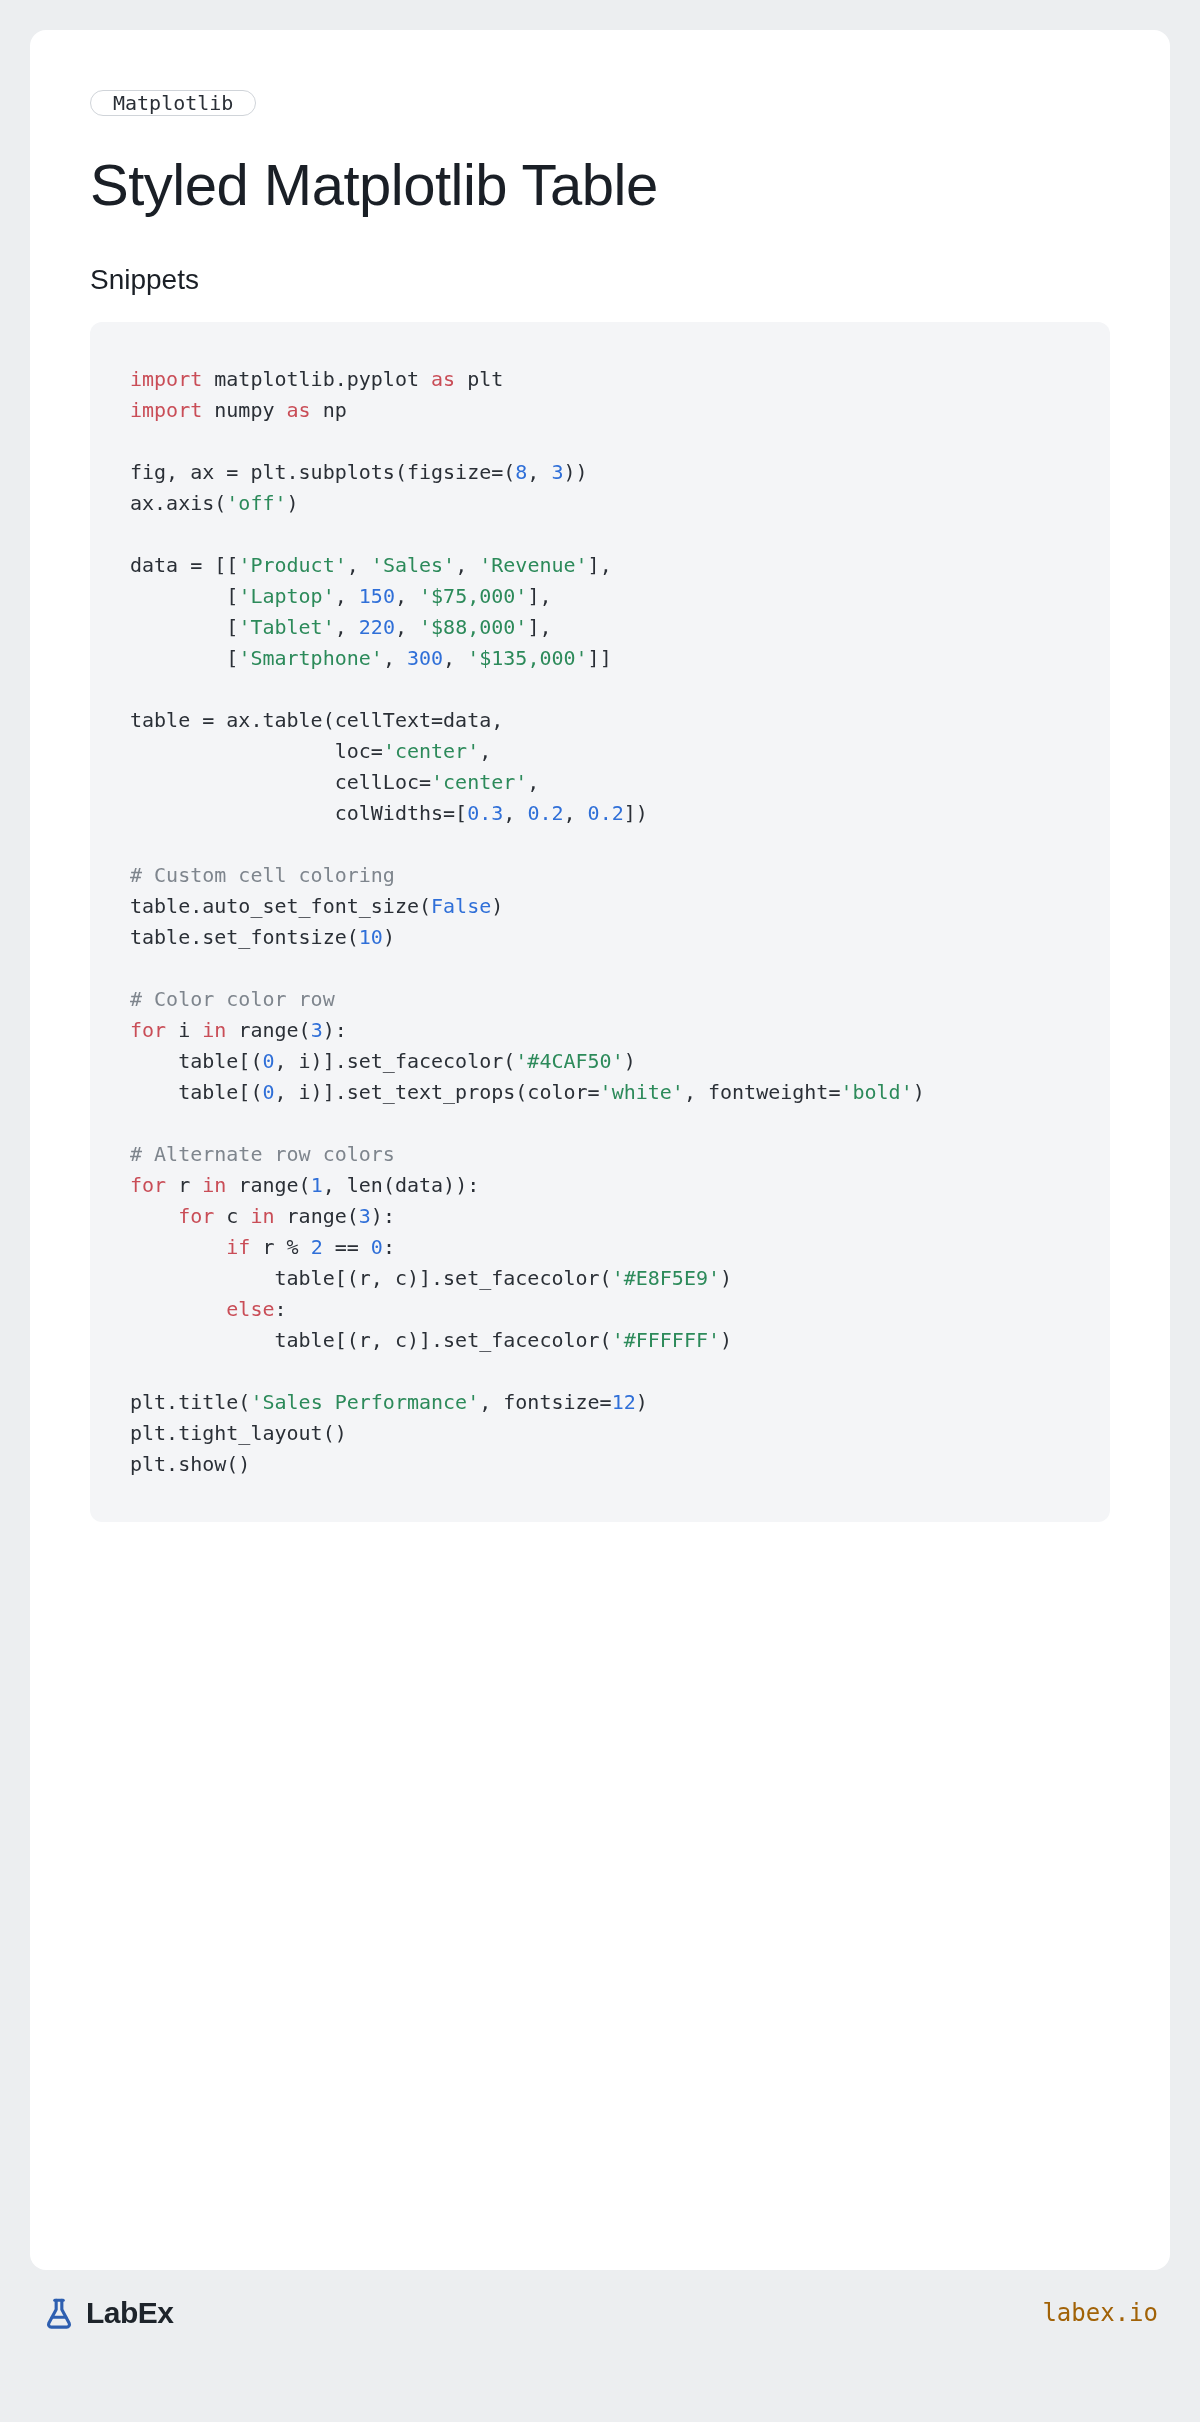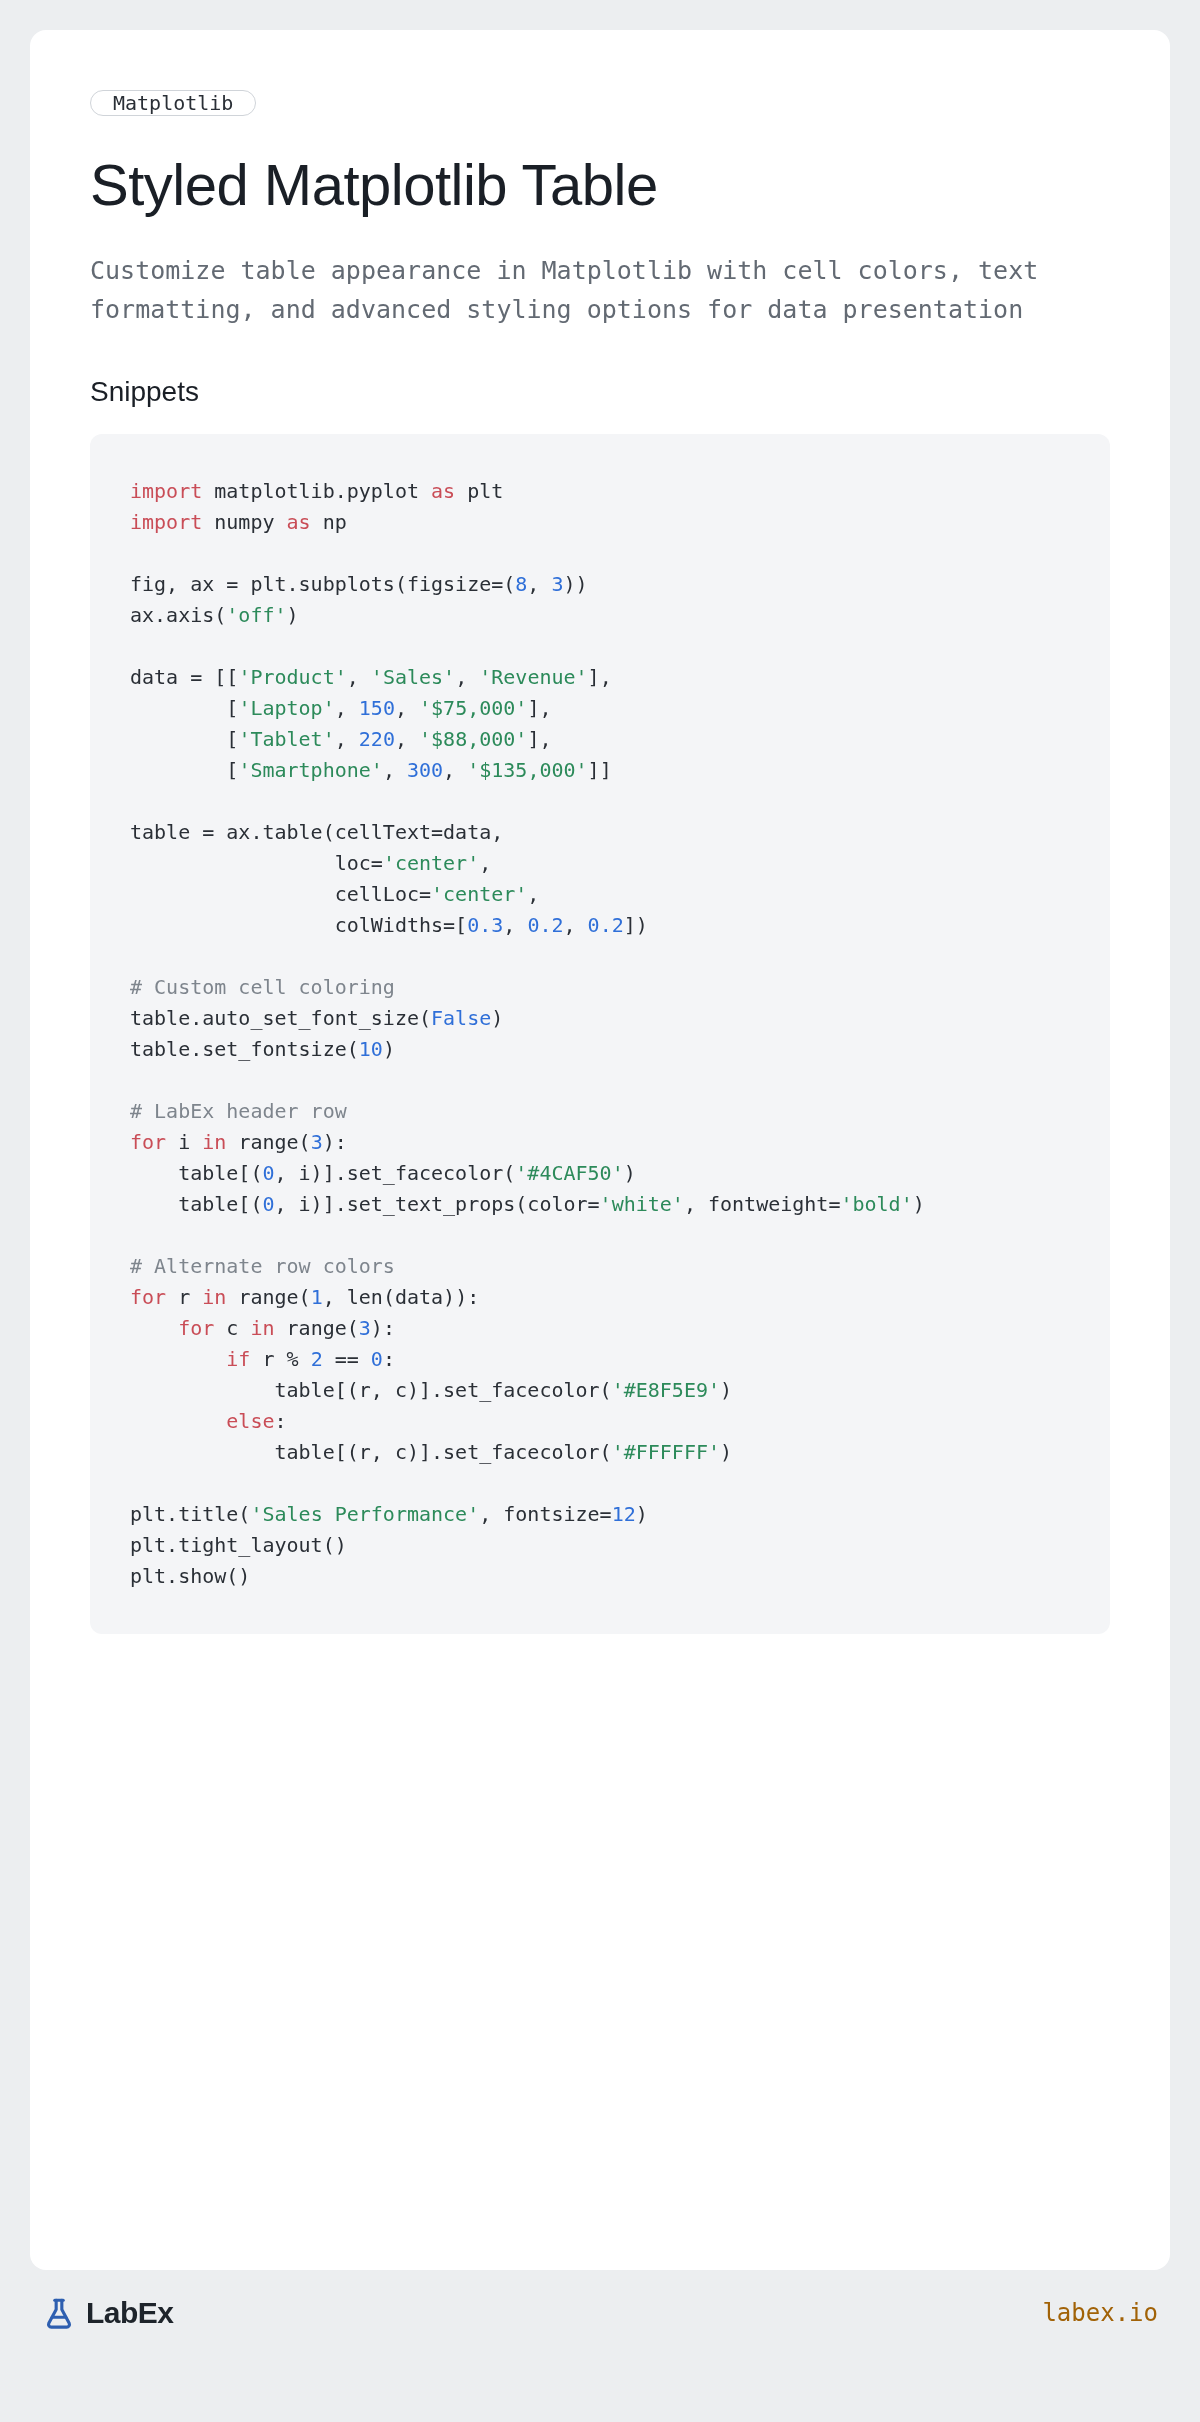--- a/index.html
+++ b/index.html
@@ -91,21 +91,20 @@
   </style>
 </head>
 <body>
 
 <div class="card">
 
   <span class="tag">Matplotlib</span>
 
   <h1 class="title">Styled Matplotlib Table</h1>
 
-  <p class="desc mono">Customize table appearance in Matplotlib with cell colors, text formatting, and advanced styling options for data presentation</p>
 
   <h2 class="section">Snippets</h2>
 
   <pre class="code"><span class="kw2">import</span><span> matplotlib.pyplot </span><span class="kw2">as</span><span> plt</span>
 <span class="kw2">import</span><span> numpy </span><span class="kw2">as</span><span> np</span>
 
 <span>fig, ax = plt.subplots(figsize=(</span><span class="num">8</span><span>, </span><span class="num">3</span><span>))</span>
 <span>ax.axis(</span><span class="str">'off'</span><span>)</span>
 
 <span>data = [[</span><span class="str">'Product'</span><span>, </span><span class="str">'Sales'</span><span>, </span><span class="str">'Revenue'</span><span>],</span>
@@ -115,21 +114,21 @@
 
 <span>table = ax.table(cellText=data,</span>
 <span>                 loc=</span><span class="str">'center'</span><span>,</span>
 <span>                 cellLoc=</span><span class="str">'center'</span><span>,</span>
 <span>                 colWidths=[</span><span class="num">0.3</span><span>, </span><span class="num">0.2</span><span>, </span><span class="num">0.2</span><span>])</span>
 
 <span class="cm"># Custom cell coloring</span>
 <span>table.auto_set_font_size(</span><span class="bool">False</span><span>)</span>
 <span>table.set_fontsize(</span><span class="num">10</span><span>)</span>
 
-<span class="cm"># LabEx header row</span>
+<span class="cm"># Color color row</span>
 <span class="kw2">for</span><span> i </span><span class="kw2">in</span><span> range(</span><span class="num">3</span><span>):</span>
 <span>    table[(</span><span class="num">0</span><span>, i)].set_facecolor(</span><span class="str">'#4CAF50'</span><span>)</span>
 <span>    table[(</span><span class="num">0</span><span>, i)].set_text_props(color=</span><span class="str">'white'</span><span>, fontweight=</span><span class="str">'bold'</span><span>)</span>
 
 <span class="cm"># Alternate row colors</span>
 <span class="kw2">for</span><span> r </span><span class="kw2">in</span><span> range(</span><span class="num">1</span><span>, len(data)):</span>
 <span>    </span><span class="kw2">for</span><span> c </span><span class="kw2">in</span><span> range(</span><span class="num">3</span><span>):</span>
         <span class="kw2">if</span><span> r % </span><span class="num">2</span><span> == </span><span class="num">0</span><span>:</span>
 <span>            table[(r, c)].set_facecolor(</span><span class="str">'#E8F5E9'</span><span>)</span>
         <span class="kw2">else</span><span>:</span>

